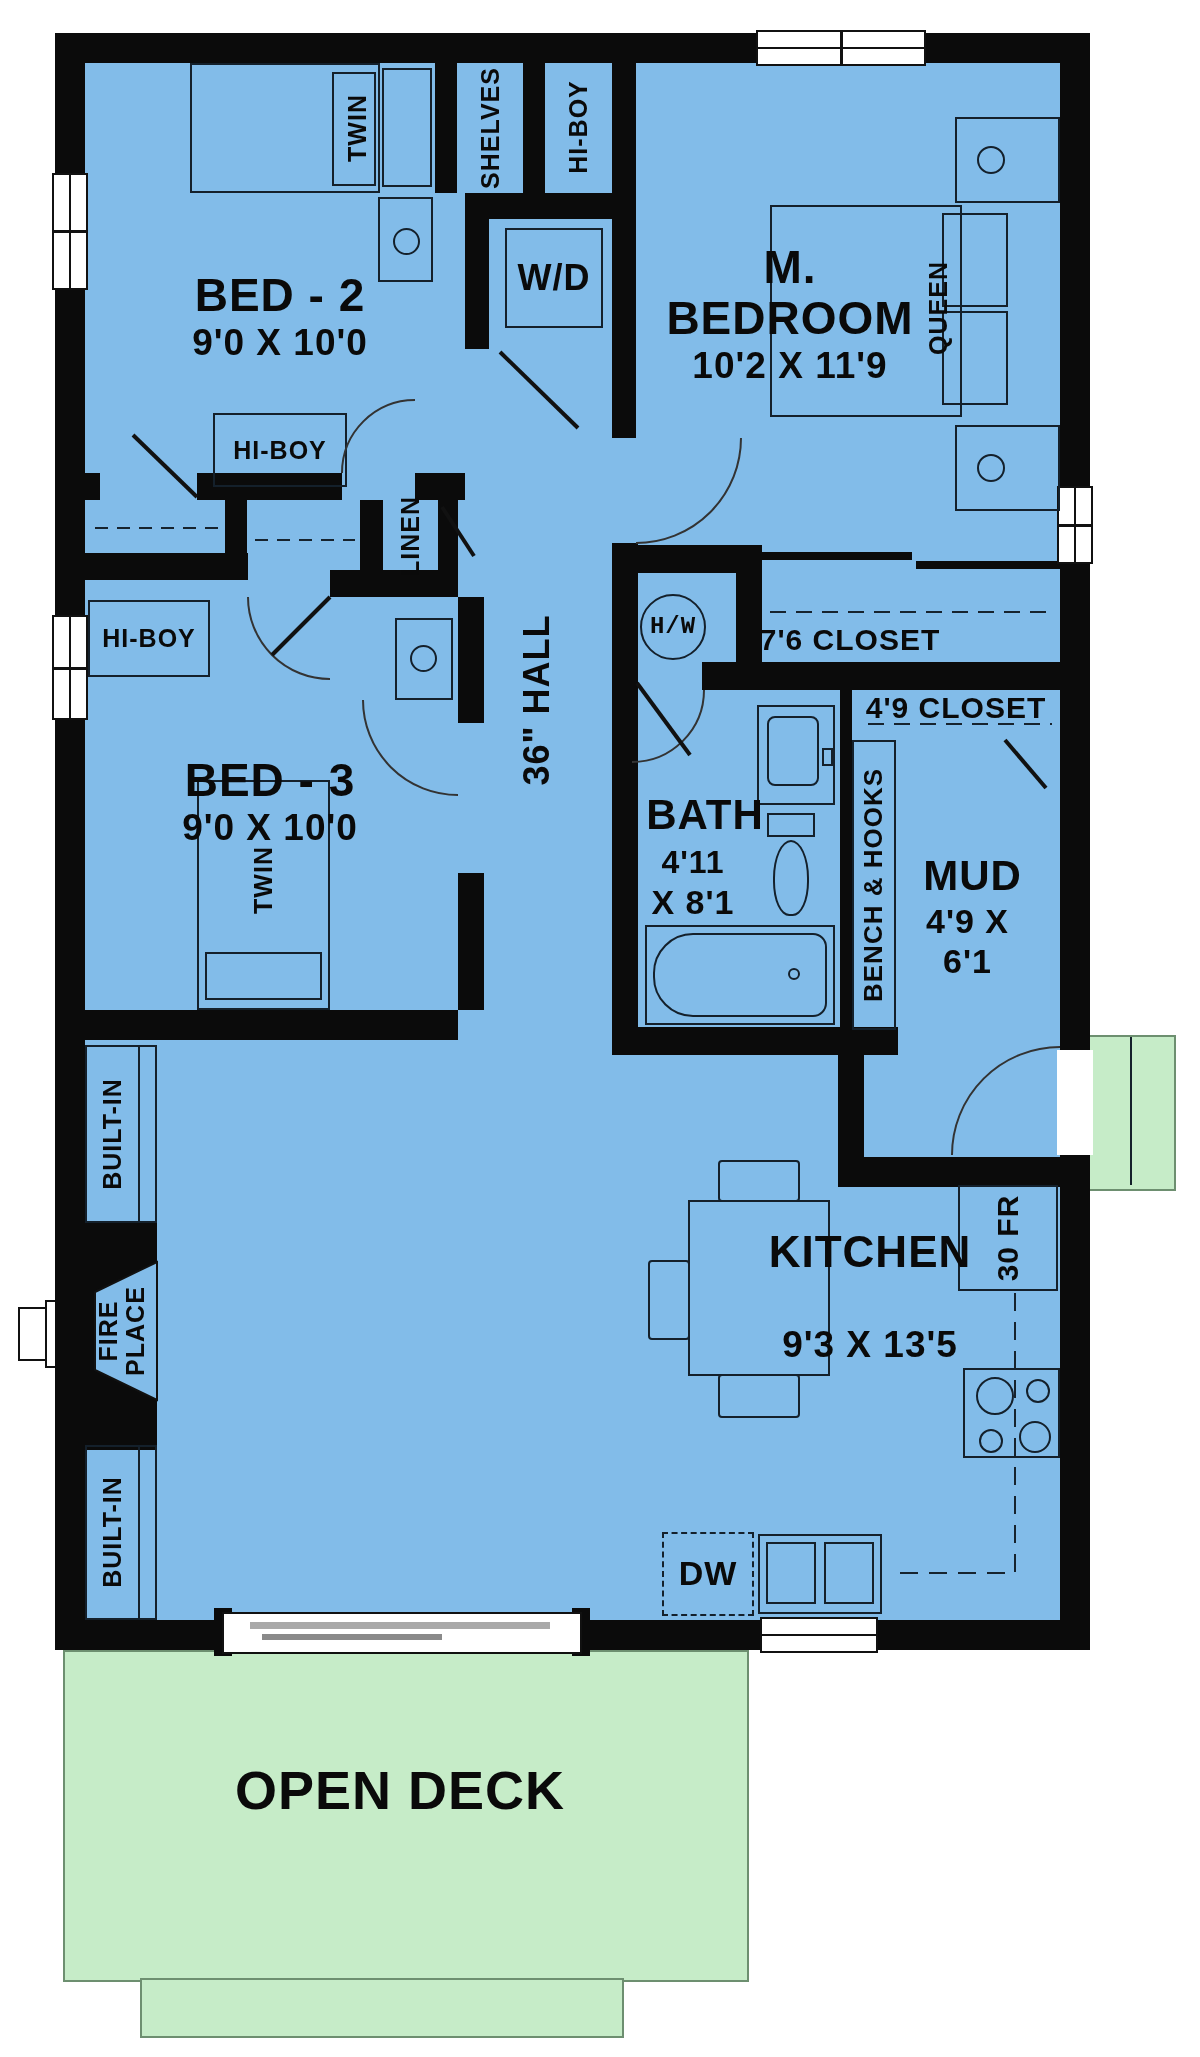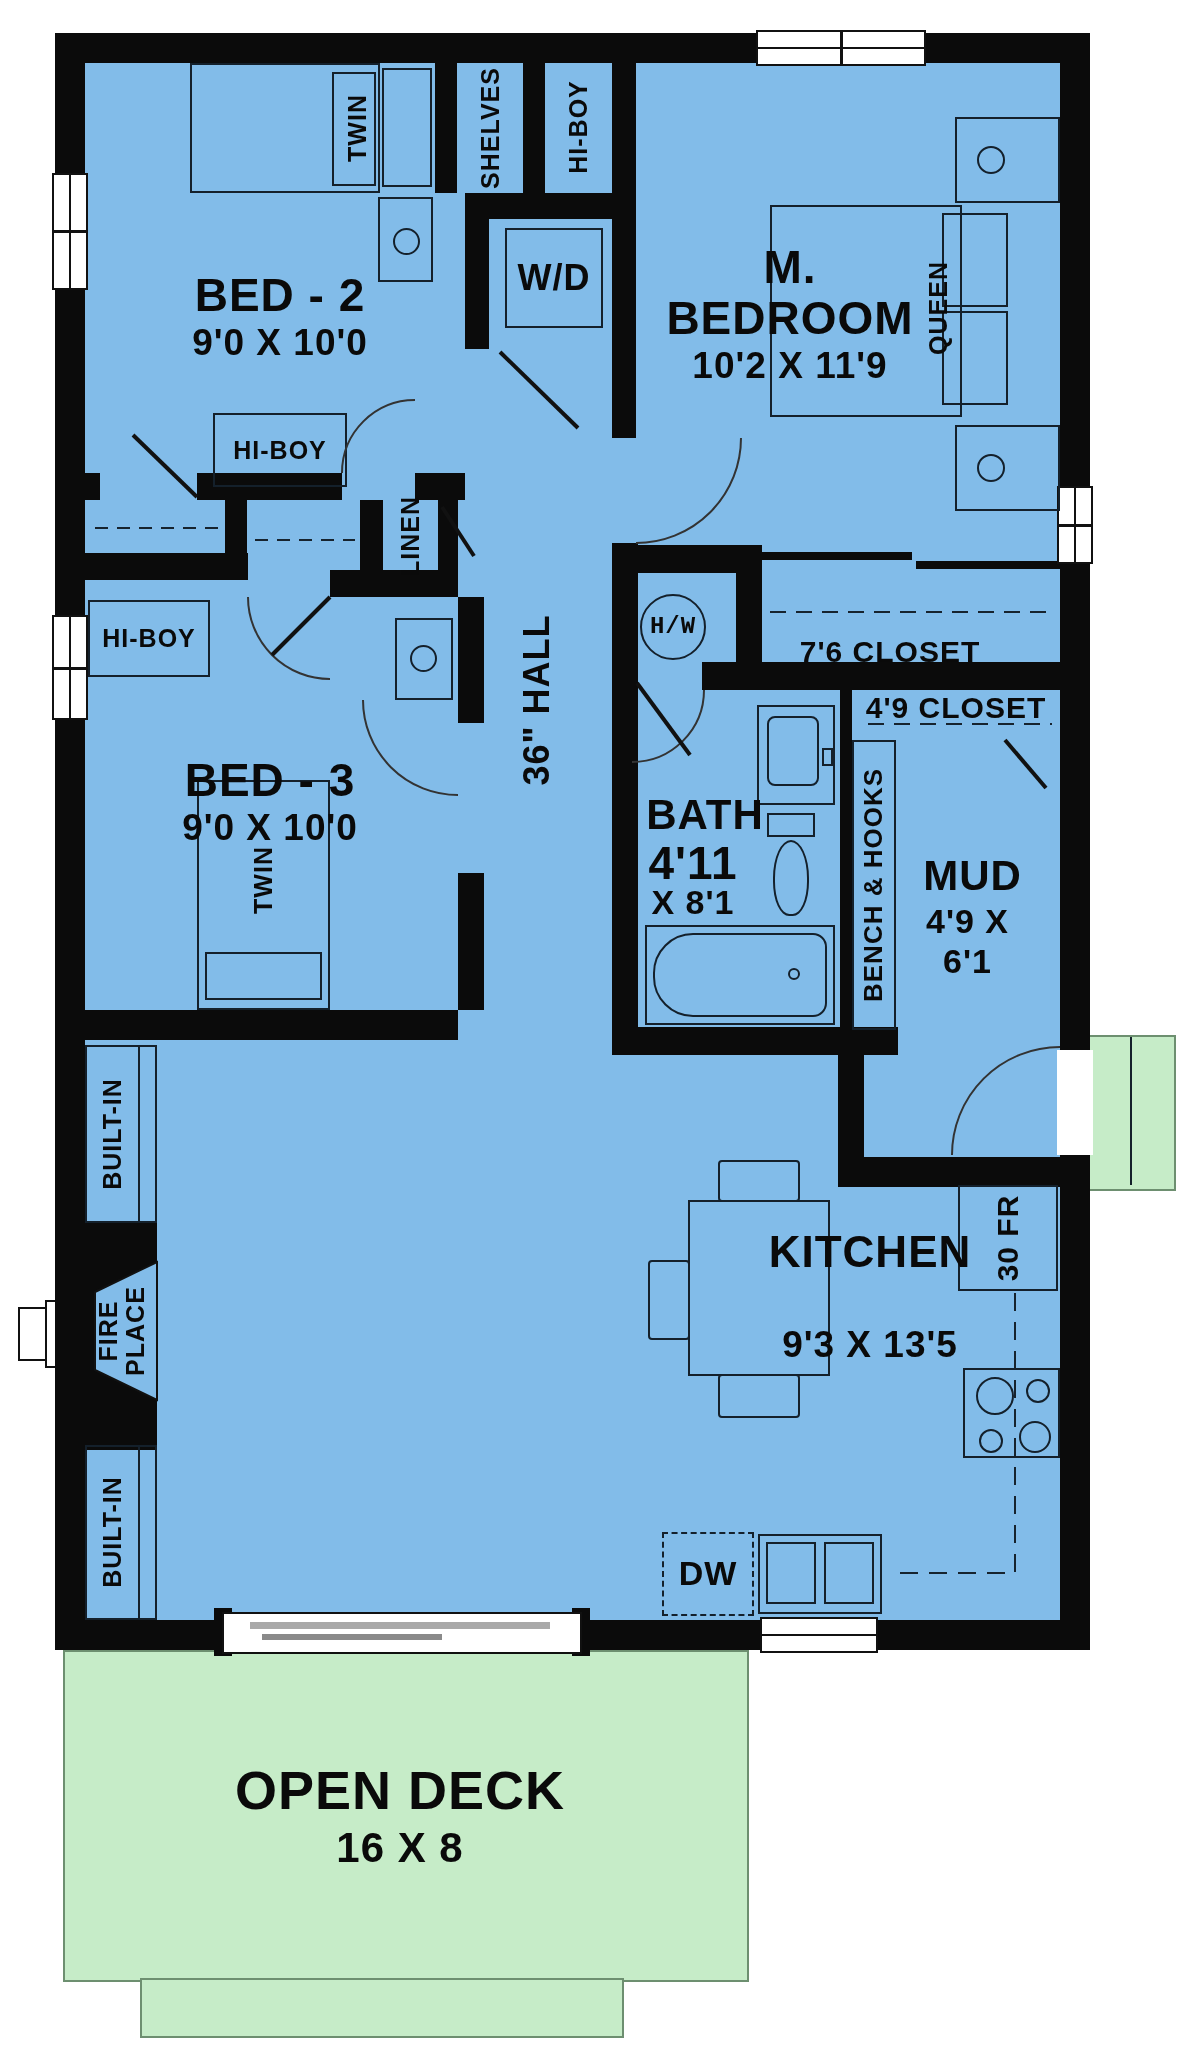--- a/index.html
+++ b/index.html
@@ -200,47 +200,46 @@
   <div class="lbl dim" style="left:150px;top:322px;width:260px;height:42px;">9'0 X 10'0</div>
 
   <div class="lbl big" style="left:700px;top:243px;width:180px;height:48px;">M.</div>
   <div class="lbl big" style="left:640px;top:293px;width:300px;height:50px;">BEDROOM</div>
   <div class="lbl dim" style="left:660px;top:345px;width:260px;height:42px;">10'2 X 11'9</div>
 
   <div class="lbl big" style="left:140px;top:755px;width:260px;height:50px;">BED - 3</div>
   <div class="lbl dim" style="left:140px;top:807px;width:260px;height:42px;">9'0 X 10'0</div>
 
   <div class="lbl big" style="left:620px;top:792px;width:170px;height:46px;font-size:42px;">BATH</div>
-  <div class="lbl dim" style="left:618px;top:844px;width:150px;height:38px;font-size:46px;text-align:right;">4'11</div>
+  <div class="lbl dim" style="left:618px;top:844px;width:150px;height:38px;font-size:32px;text-align:right;">4'11</div>
   <div class="lbl dim" style="left:618px;top:884px;width:150px;height:38px;font-size:34px;">X 8'1</div>
 
   <div class="lbl big" style="left:900px;top:852px;width:145px;height:48px;font-size:42px;">MUD</div>
   <div class="lbl dim" style="left:900px;top:902px;width:135px;height:40px;font-size:34px;">4'9 X</div>
   <div class="lbl dim" style="left:900px;top:942px;width:135px;height:40px;font-size:34px;">6'1</div>
 
 
   <div class="lbl big" style="left:730px;top:1228px;width:280px;height:48px;font-size:44px;">KITCHEN</div>
   <div class="lbl dim" style="left:740px;top:1280px;width:260px;height:42px;margin-top:44px;">9'3 X 13'5</div>
 
   <div class="lbl v" style="left:427px;top:678px;width:220px;height:44px;font-size:36px;">36" HALL</div>
 
   <div class="lbl" style="left:170px;top:1760px;width:460px;height:60px;font-size:54px;">OPEN DECK</div>
-  <div class="lbl" style="left:230px;top:1824px;width:340px;height:48px;font-size:42px;">16 X 8</div>
 
   <div class="lbl v sm" style="left:287px;top:113px;width:140px;height:30px;">TWIN</div>
   <div class="lbl v sm" style="left:193px;top:865px;width:140px;height:30px;">TWIN</div>
   <div class="lbl v sm" style="left:858px;top:293px;width:160px;height:30px;">QUEEN</div>
   <div class="lbl v sm" style="left:425px;top:115px;width:130px;height:26px;">SHELVES</div>
   <div class="lbl v sm" style="left:513px;top:114px;width:130px;height:26px;">HI-BOY</div>
   <div class="lbl sm" style="left:213px;top:413px;width:134px;height:74px;">HI-BOY</div>
   <div class="lbl sm" style="left:88px;top:600px;width:122px;height:77px;">HI-BOY</div>
   <div class="lbl" style="left:505px;top:228px;width:98px;height:100px;font-size:36px;">W/D</div>
   <div class="lbl v sm" style="left:355px;top:523px;width:110px;height:26px;">LINEN</div>
   <div class="lbl" style="left:640px;top:594px;width:66px;height:66px;font-size:24px;font-family:Liberation Mono, monospace;">H/W</div>
-  <div class="lbl med" style="left:790px;top:622px;width:200px;height:36px;margin-top:12px;">7'6 CLOSET</div>
+  <div class="lbl med" style="left:750px;top:622px;width:200px;height:36px;">7'6 CLOSET</div>
   <div class="lbl med" style="left:856px;top:690px;width:200px;height:36px;">4'9 CLOSET</div>
   <div class="lbl v" style="left:724px;top:865px;width:300px;height:40px;font-size:26px;">BENCH &amp; HOOKS</div>
   <div class="lbl v sm" style="left:42px;top:1301px;width:160px;height:60px;">
     <div style="display:flex;flex-direction:column;line-height:1.1;">
       <span>FIRE</span>
       <span>PLACE</span>
     </div>
   </div>
   <div class="lbl v sm" style="left:27px;top:1120px;width:170px;height:28px;">BUILT-IN</div>
   <div class="lbl v sm" style="left:27px;top:1518px;width:170px;height:28px;">BUILT-IN</div>

